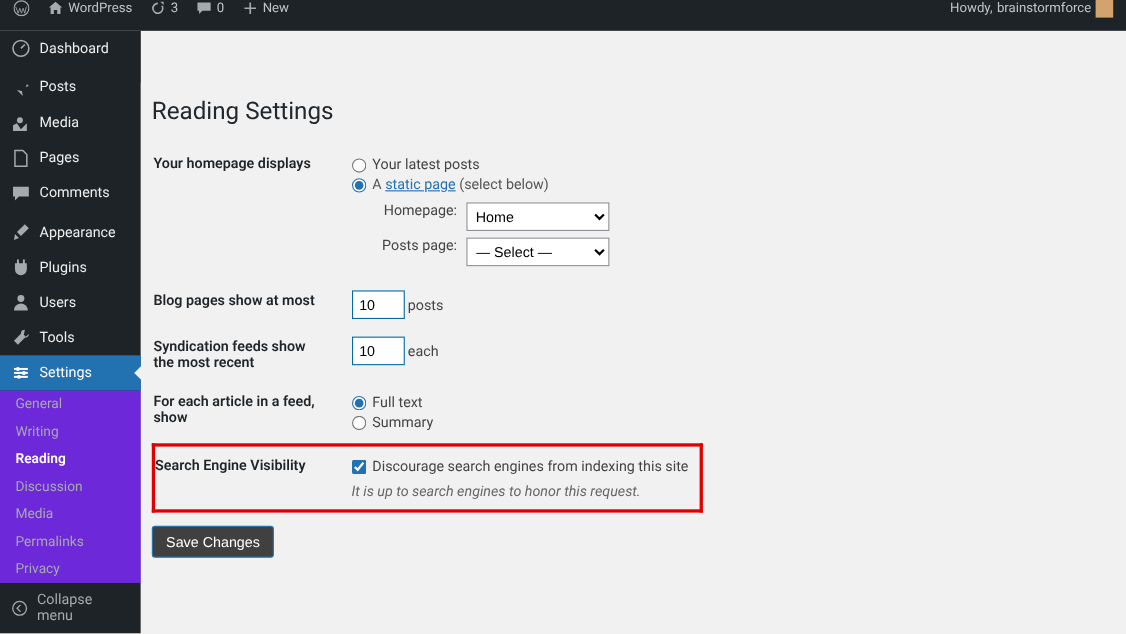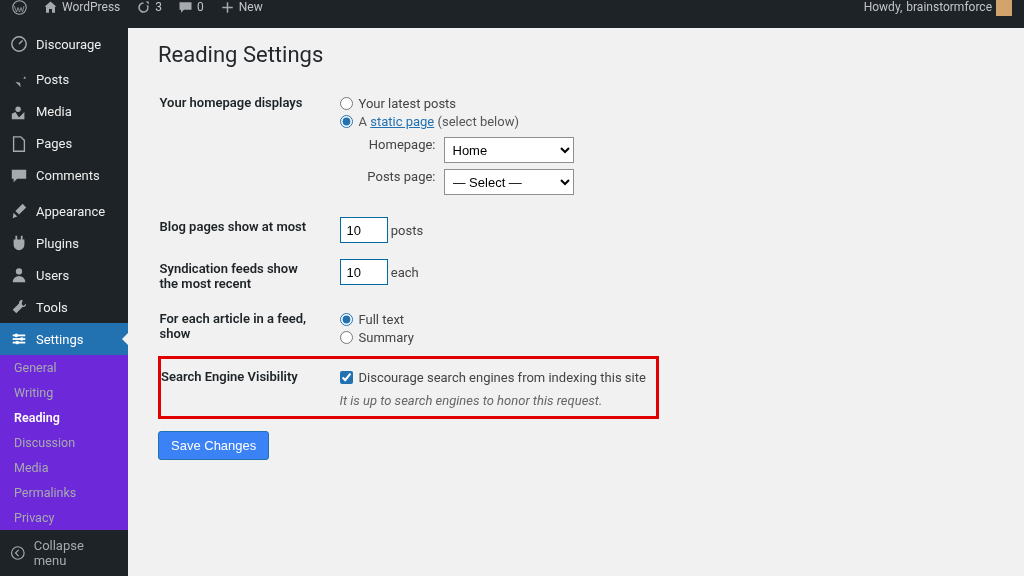--- a/index.html
+++ b/index.html
@@ -74,22 +74,23 @@
   .submenu-item.current { color: #fff; font-weight: 600; }
   .collapse {
     margin-top: auto;
     display: flex; align-items: center; gap: 8px;
     padding: 8px 10px; color: #a7aaad; cursor: pointer;
   }
   .collapse svg { width: 16px; height: 16px; fill: #a7aaad; }
 
   
   .content {
-    flex: 1; background: #f1f1f1; padding: 10px 30px;
+    flex: 1; background: #f1f1f1; padding: 10px 10px;
     overflow: auto;
+    margin-top: 47px;
   }
   h1 {
     font-size: 22px; font-weight: 400; color: #23282d;
     margin: 4px 0 18px 0;
   }
   table.form { border-collapse: collapse; }
   table.form th {
     text-align: left; vertical-align: top;
     width: 170px; padding: 10px 10px 10px 0;
     font-weight: 600; color: #1d2327;
@@ -107,21 +108,21 @@
   }
   input.small-num {
     width: 48px; height: 26px; border: 1px solid #0369a1; padding: 0 6px;
     font-size: 13px;
   }
   .highlight-box {
     border: 3px solid #e00000;
   }
   .desc-it { font-style: italic; color: #666; margin-top: 8px; }
   .btn-primary {
-    background: #3b82f6; color: #fff; border: 1px solid #2271b1;
+    background: #404040; color: #fff; border: 1px solid #2271b1;
     border-radius: 3px; padding: 6px 12px; font-size: 13px; cursor: pointer;
     margin-top: 12px;
   }
 </style>
 </head>
 <body>
 
 <div class="adminbar">
   <div class="adminbar-left">
     <div class="ab-item">
@@ -166,21 +167,21 @@
 </div>
 
 <div class="wrap">
 
   <div class="sidebar">
     <div class="menu-item">
       <svg viewBox="0 0 20 20">
           <circle cx="10" cy="10" r="8" fill="none" stroke="#a7aaad" stroke-width="1.6"></circle>
           <path d="M10 10l4-4" stroke="#a7aaad" stroke-width="1.6"></path>
         </svg>
-      <span>Discourage</span>
+      <span>Dashboard</span>
     </div>
     <div class="menu-sep"></div>
     <div class="menu-item">
       <svg viewBox="0 0 20 20">
           <path d="M12 2l6 6-3 1-4 4 1 5-3-3-5 5 5-5-3-3 5 1 4-4 1-3z"></path>
         </svg>
       <span>Posts</span>
     </div>
     <div class="menu-item">
       <svg viewBox="0 0 20 20">

